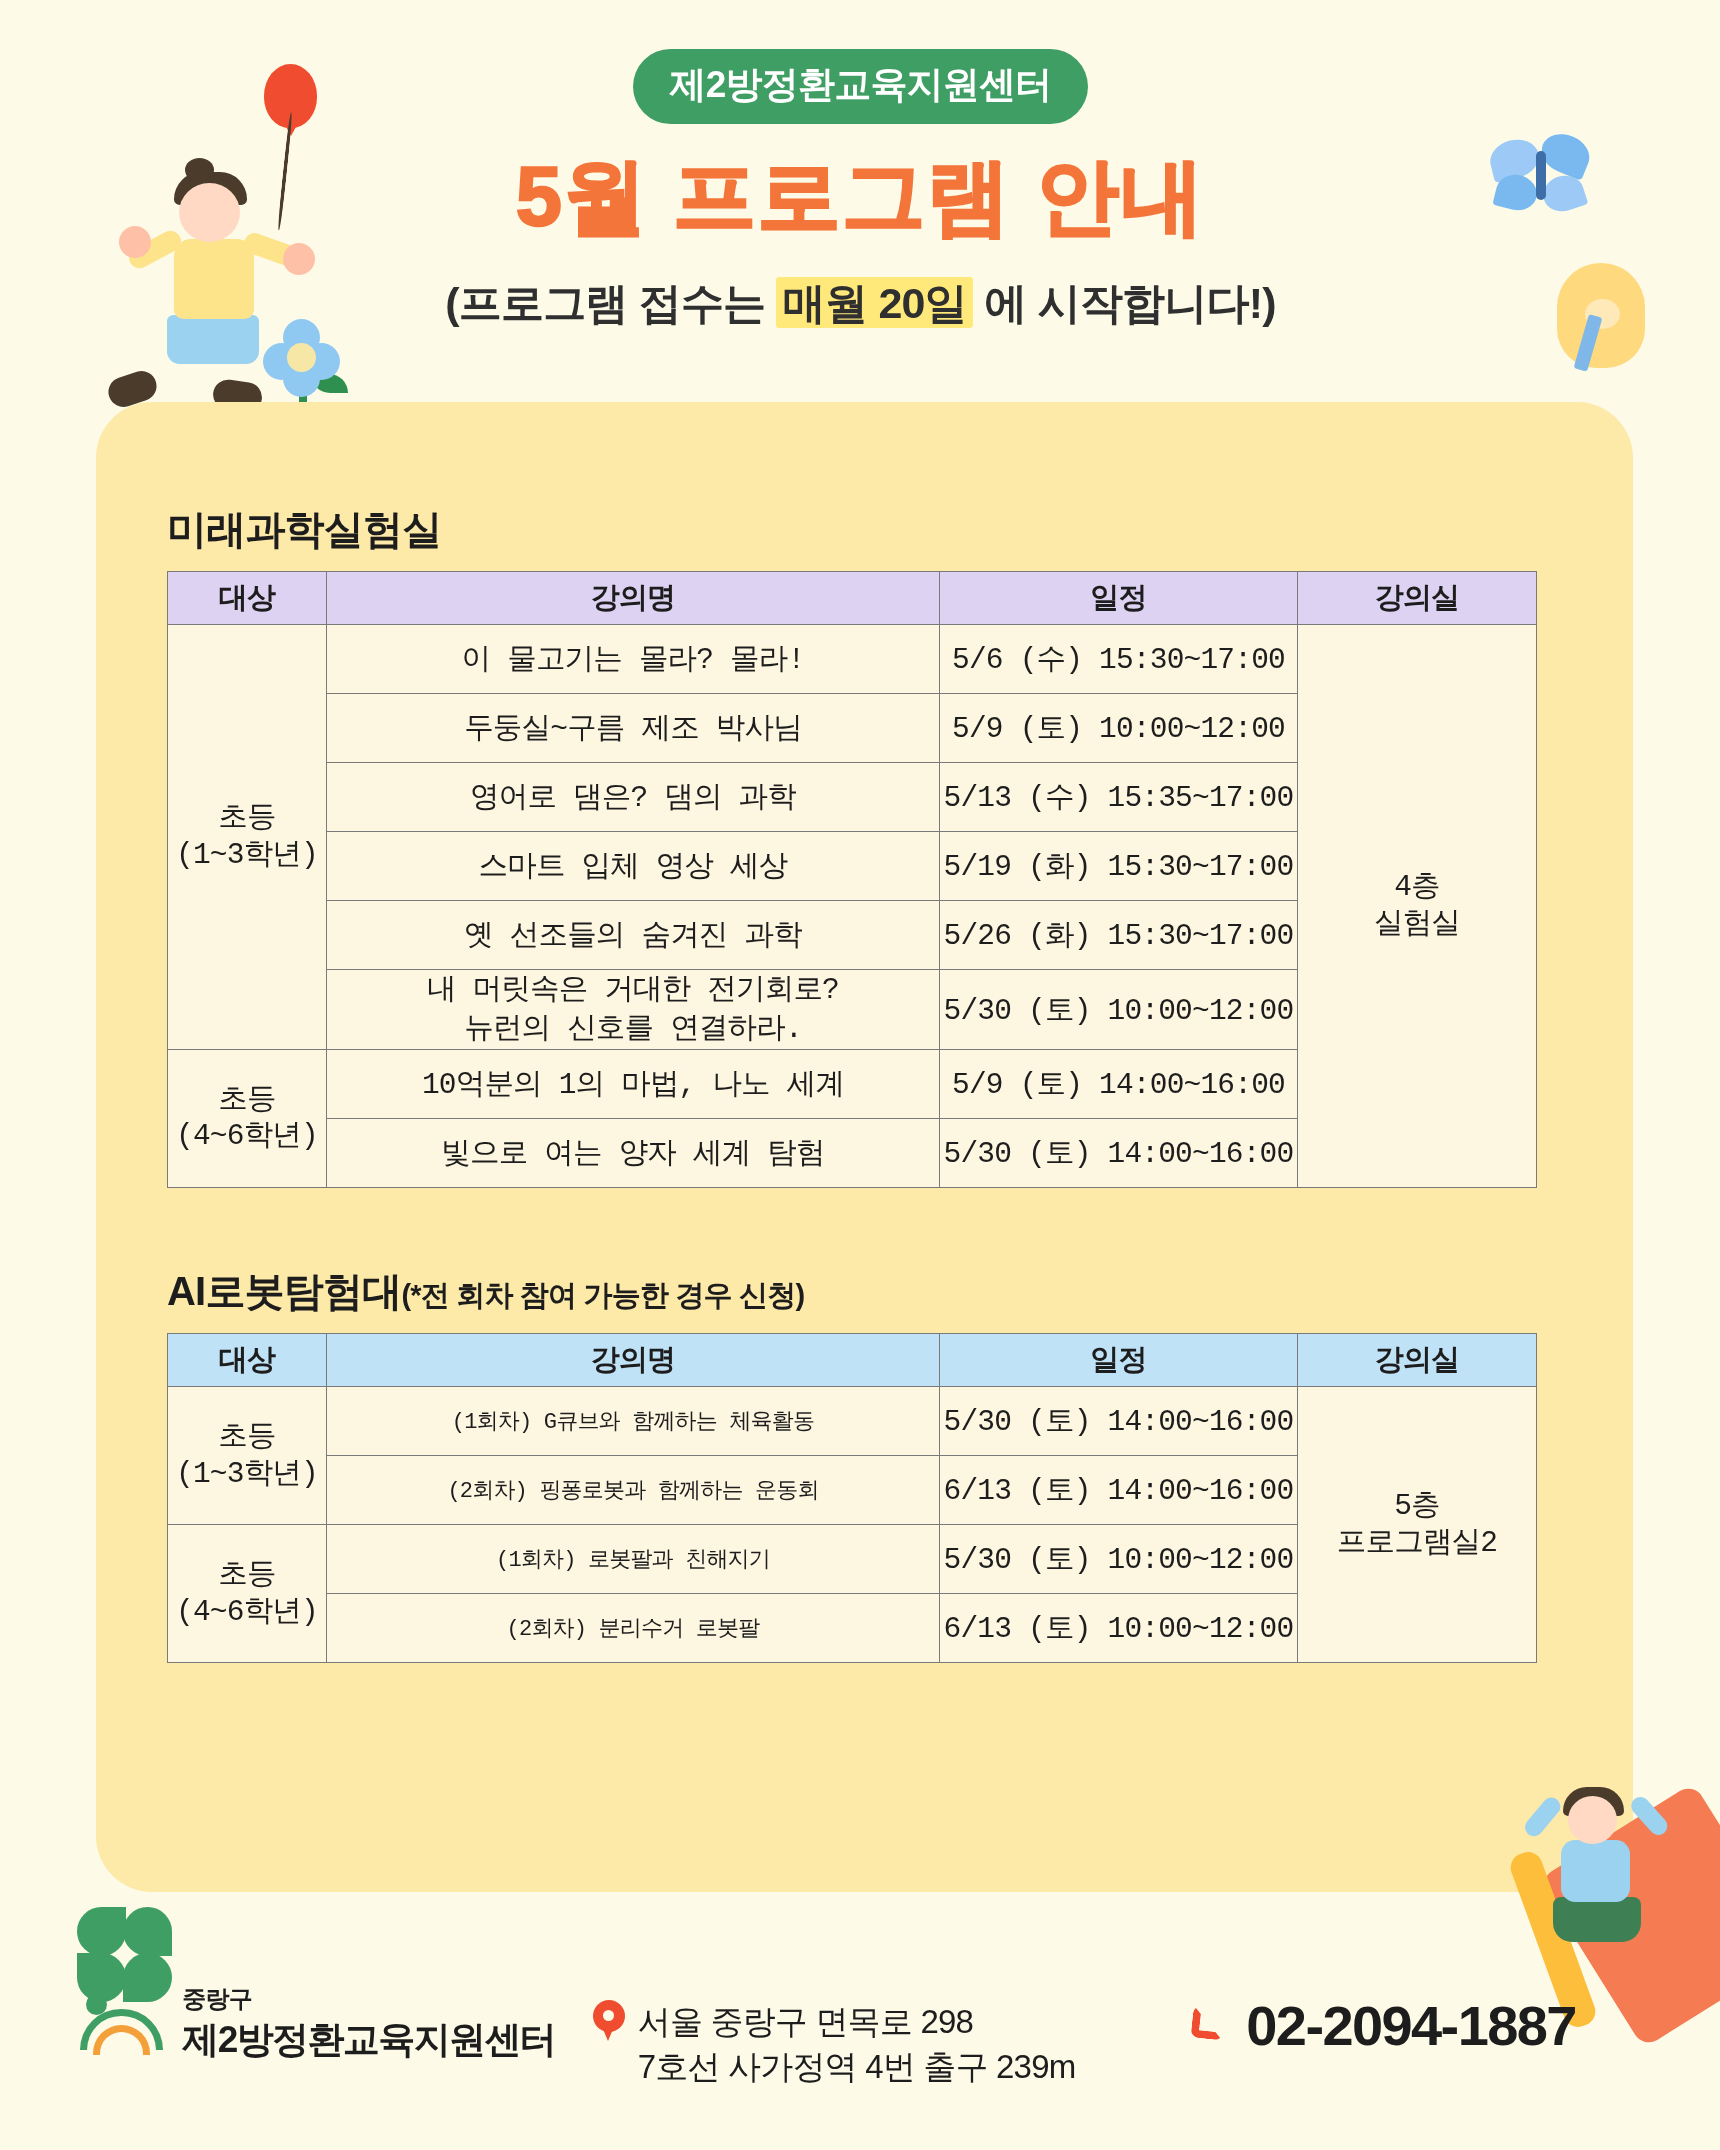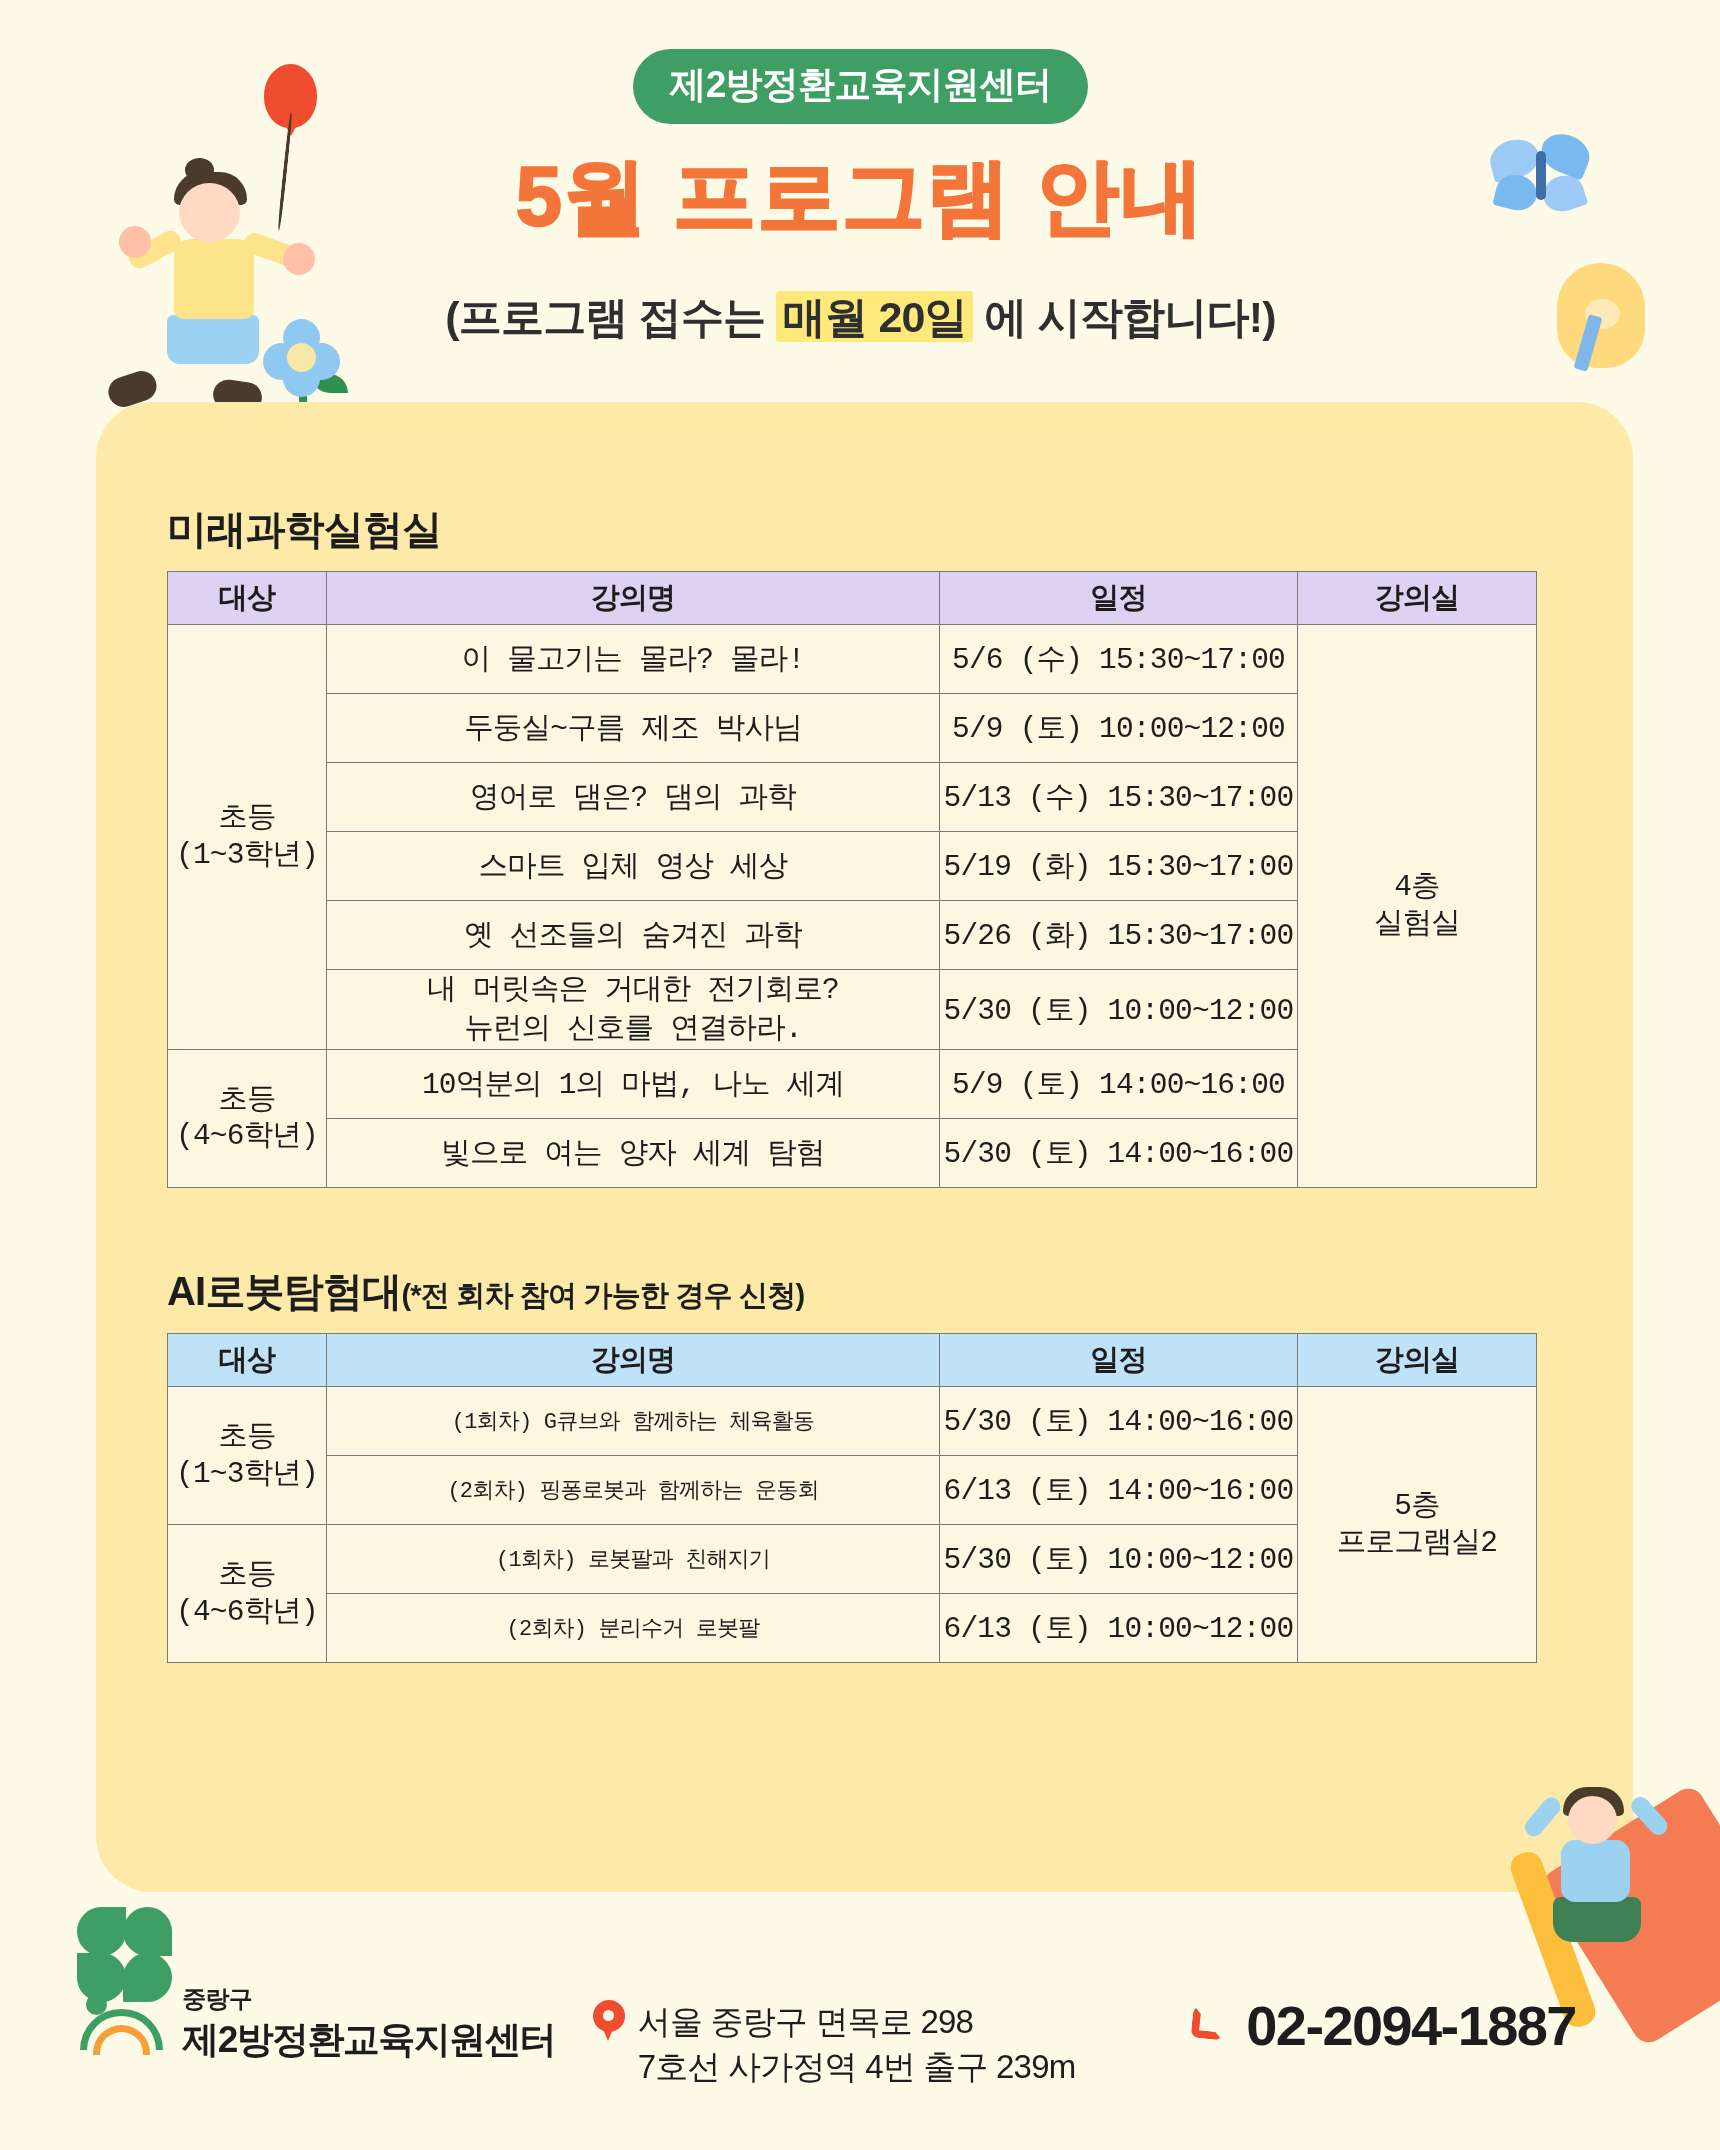--- a/index.html
+++ b/index.html
@@ -33,21 +33,21 @@
   }
   .main-title {
     margin-top: 17.5px;
     font-size: 83px;
     font-weight: bold;
     color: #f4753a;
     letter-spacing: 1.6px;
     -webkit-text-stroke: 2.4px #f4753a;
   }
   .sub-title {
-    margin-top: 35px;
+    margin-top: 21px;
     font-size: 43px;
     font-weight: bold;
     color: #2f2f2f;
     letter-spacing: -0.8px;
   }
   .sub-title .hl {
     background: #ffe97a;
     padding: 1.6px 6.4px;
     border-radius: 3.2px;
   }
@@ -326,21 +326,21 @@
           <td class="name">이 물고기는 몰라? 몰라!</td>
           <td class="date">5/6 (수) 15:30~17:00</td>
           <td class="room" rowspan="8">4층<br>실험실</td>
         </tr>
         <tr>
           <td class="name">두둥실~구름 제조 박사님</td>
           <td class="date">5/9 (토) 10:00~12:00</td>
         </tr>
         <tr>
           <td class="name">영어로 댐은? 댐의 과학</td>
-          <td class="date">5/13 (수) 15:30~17:00</td>
+          <td class="date">5/13 (수) 15:35~17:00</td>
         </tr>
         <tr>
           <td class="name">스마트 입체 영상 세상</td>
           <td class="date">5/19 (화) 15:30~17:00</td>
         </tr>
         <tr>
           <td class="name">옛 선조들의 숨겨진 과학</td>
           <td class="date">5/26 (화) 15:30~17:00</td>
         </tr>
         <tr>

